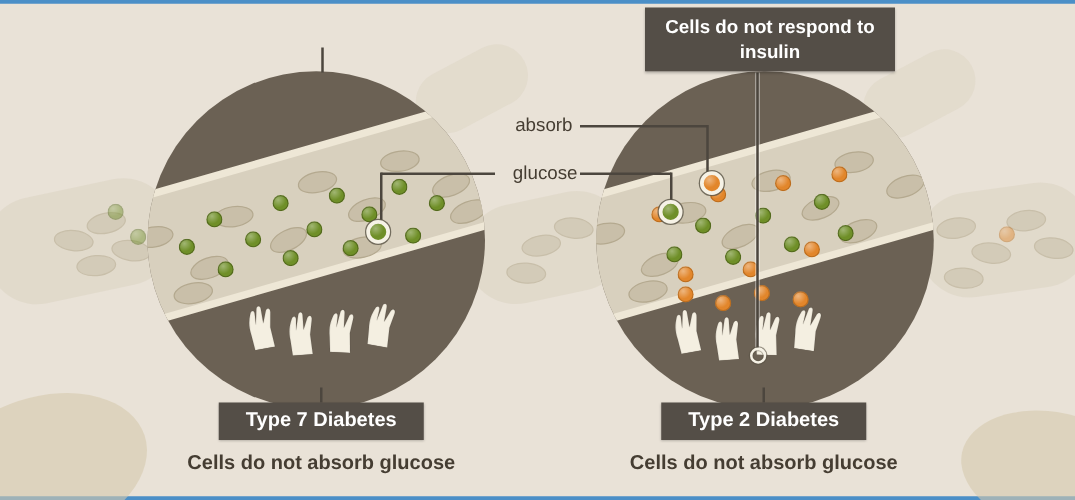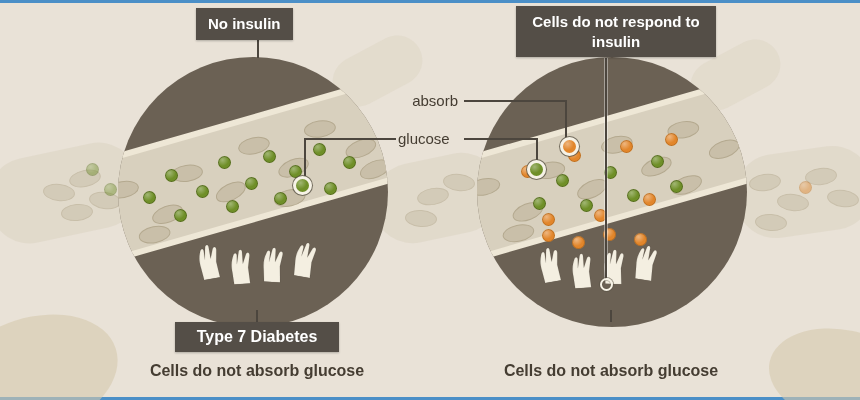--- a/index.html
+++ b/index.html
@@ -132,42 +132,42 @@
         <div class="cell" style="left: 194px; top: 24px; transform: rotate(4deg);"></div>
         <div class="cell" style="left: 226px; top: 56px; transform: rotate(-6deg);"></div>
         <div class="cell" style="left: 262px; top: 28px; transform: rotate(7deg);"></div>
         <div class="cell" style="left: 296px; top: 58px; transform: rotate(-4deg);"></div>
         <div class="cell" style="left: 330px; top: 22px; transform: rotate(5deg);"></div>
         <div class="cell" style="left: 75px; top: 82px; transform: rotate(4deg);"></div>
         <div class="cell" style="left: 250px; top: 82px; transform: rotate(-5deg);"></div>
       </div>
   </div>
 
-  <div class="label-box" style="left:196px;top:8px;">No insulin</div>
   <div class="line-v" style="left:257px;top:38px;height:20px;"></div>
 
   <div class="label-box" style="left:516px;top:6px;width:176px;">Cells do not respond to insulin</div>
   <div class="line-v line-cased" style="left:605px;top:58px;height:221px;"></div>
   <div class="end-ring" style="left:600px;top:278px;"></div>
 
   <div class="mid-label" style="left:400px;top:92px;width:58px;text-align:right;">absorb</div>
   <div class="line-h" style="left:464px;top:100px;width:102px;"></div>
   <div class="line-v" style="left:565px;top:100px;height:38px;"></div>
 
-  <div class="mid-label" style="left:398px;top:130px;width:64px;text-align:left;">glucose</div>
+  <div class="mid-label" style="left:398px;top:130px;width:64px;text-align:right;">glucose</div>
   <div class="line-h" style="left:305px;top:138px;width:91px;"></div>
   <div class="line-v" style="left:304px;top:138px;height:38px;"></div>
   <div class="line-h" style="left:464px;top:138px;width:73px;"></div>
   <div class="line-v" style="left:536px;top:138px;height:22px;"></div>
 
   <div class="line-v" style="left:256px;top:310px;height:12px;"></div>
   <div class="type-box" style="left:175px;top:322px;">Type 7 Diabetes</div>
   <div class="caption" style="left:97px;top:362px;">Cells do not absorb glucose</div>
 
   <div class="line-v" style="left:610px;top:310px;height:12px;"></div>
+  <div class="type-box" style="left:529px;top:322px;">Type 2 Diabetes</div>
   <div class="caption" style="left:451px;top:362px;">Cells do not absorb glucose</div>
 
 <div class="cell bg" style="left: 84px; top: 178px; transform: rotate(-12deg);"></div>
     <div class="cell bg" style="left: 104px; top: 200px; transform: rotate(8deg);"></div>
     <div class="cell bg" style="left: 76px; top: 212px; transform: rotate(-5deg);"></div>
     <div class="cell bg" style="left: 58px; top: 192px; transform: rotate(6deg);"></div>
     <div class="cell bg" style="left: 432px; top: 196px; transform: rotate(-10deg);"></div>
     <div class="cell bg" style="left: 458px; top: 182px; transform: rotate(6deg);"></div>
     <div class="cell bg" style="left: 420px; top: 218px; transform: rotate(4deg);"></div>
     <div class="cell bg" style="left: 764px; top: 182px; transform: rotate(-8deg);"></div>

